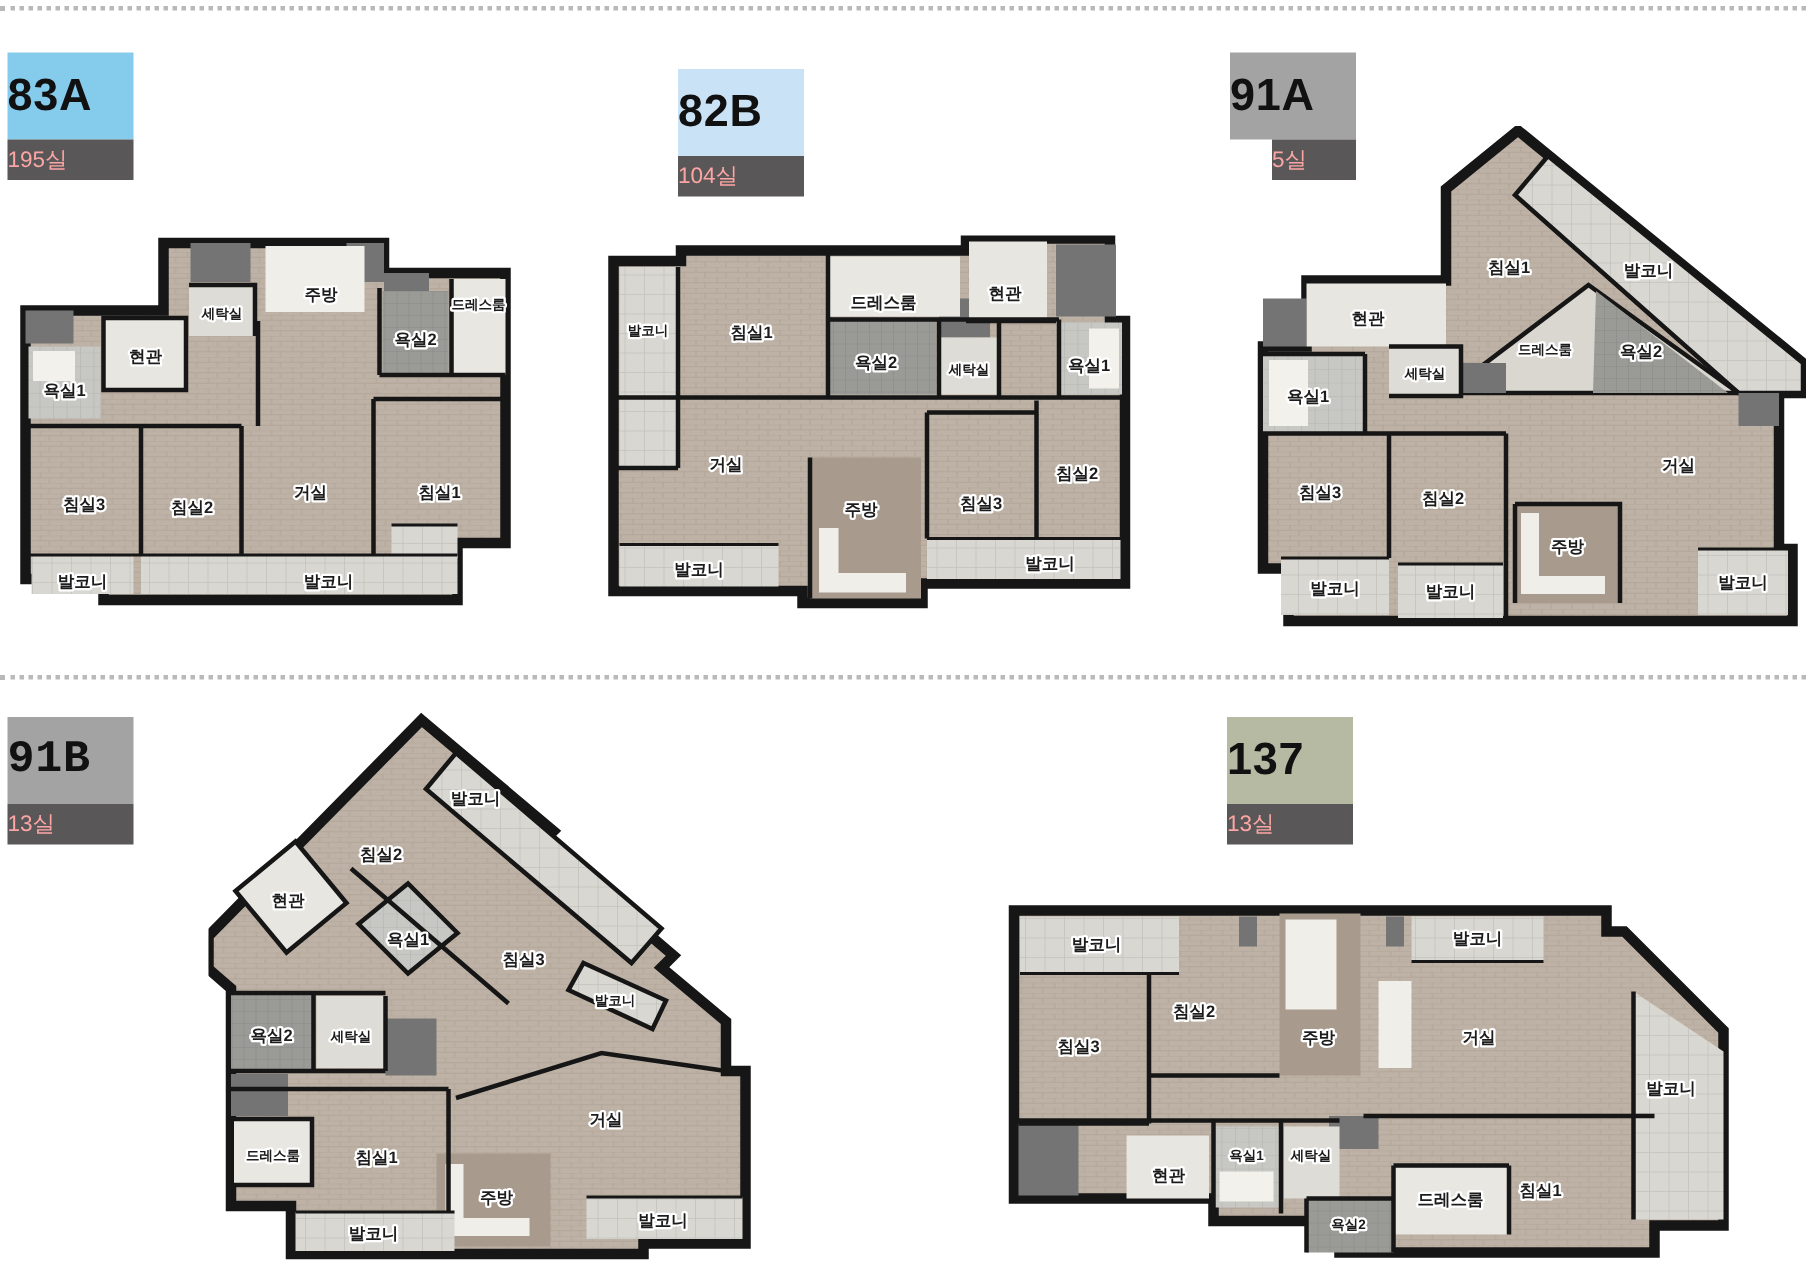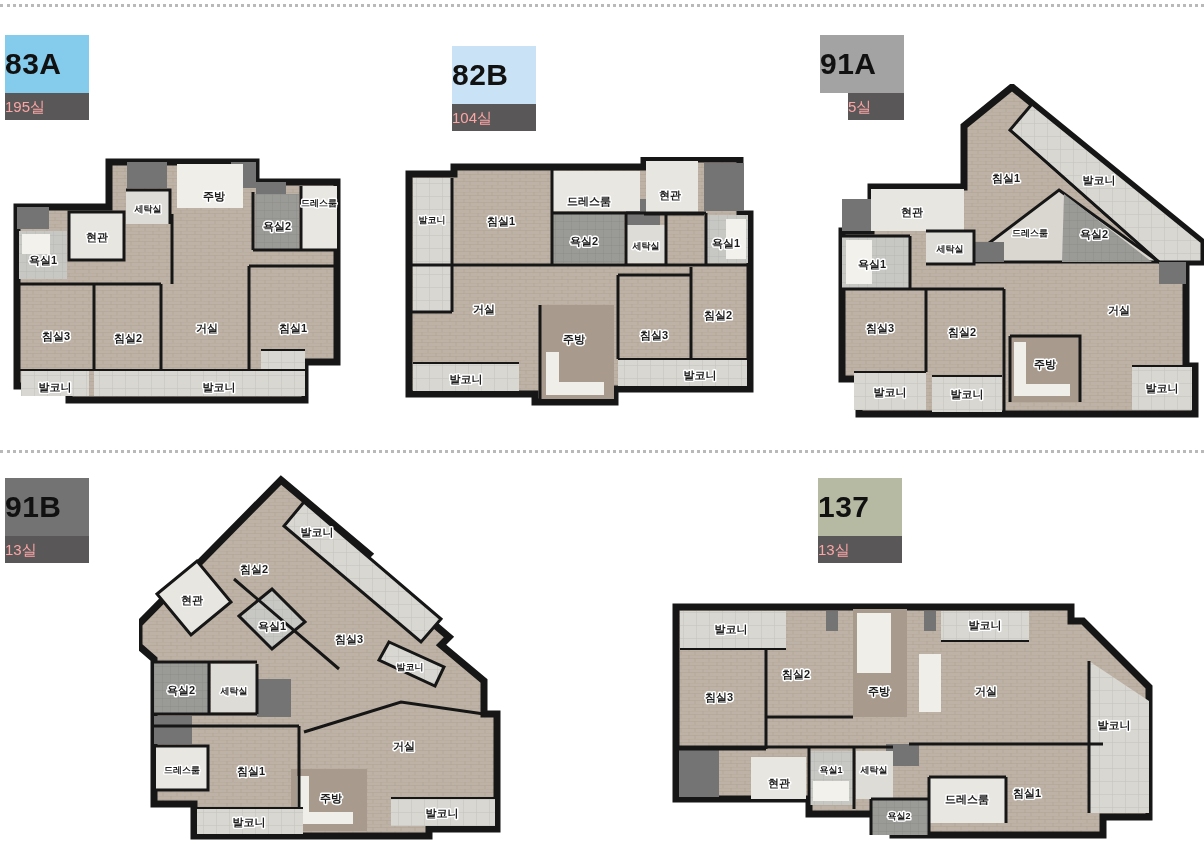--- a/index.html
+++ b/index.html
@@ -51,21 +51,21 @@
 </div>
 <div class="badge" style="left:452px;top:46px">
   <div class="badge-name" style="background: rgb(201, 226, 245);">82B</div>
   <div class="badge-count" style="background: rgb(89, 87, 87);">104실</div>
 </div>
 <div class="badge" style="left:820px;top:35px">
   <div class="badge-name" style="background: #a3a3a3;">91A</div>
   <div class="badge-count" style="background: rgb(89, 87, 87); margin-left: 28px;">5실</div>
 </div>
 <div class="badge" style="left:5px;top:478px">
-  <div class="badge-name" style="background: #737373;">91B</div>
+  <div class="badge-name" style="background: #a3a3a3; font-family: Liberation Mono, monospace;">91B</div>
   <div class="badge-count" style="background: rgb(89, 87, 87);">13실</div>
 </div>
 <div class="badge" style="left:818px;top:478px">
   <div class="badge-name" style="background: rgb(182, 186, 162);">137</div>
   <div class="badge-count" style="background: rgb(89, 87, 87);">13실</div>
 </div>
 
 <svg class="plan-svg" style="left:9px;top:154px" width="336" height="260" viewBox="0 0 336 260">
   <g>
     <path d="M100,8 L247,8 L247,28 L328,28 L328,208 L296,208 L296,246 L60,246 L60,232 L8,232 L8,53 L100,53 Z" fill="url(#floorP)" stroke="#161616" stroke-width="7"></path>

